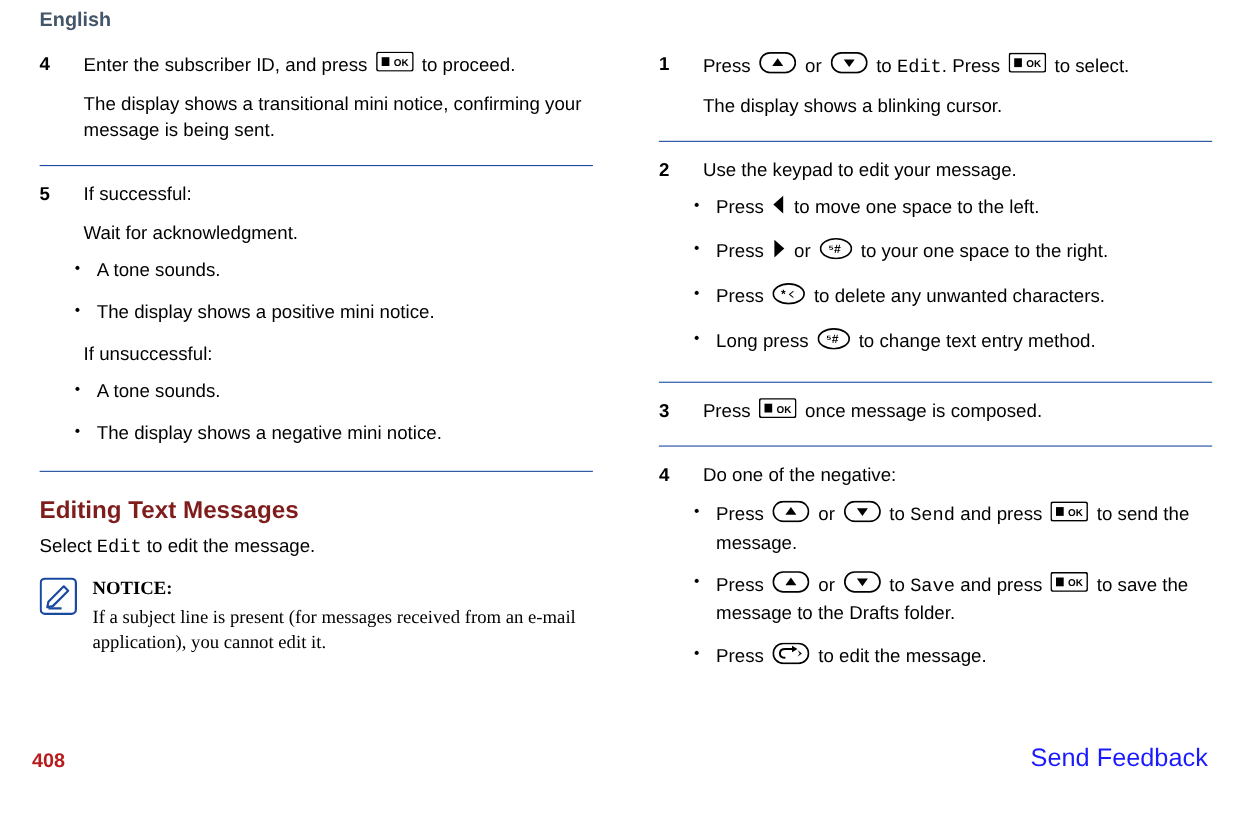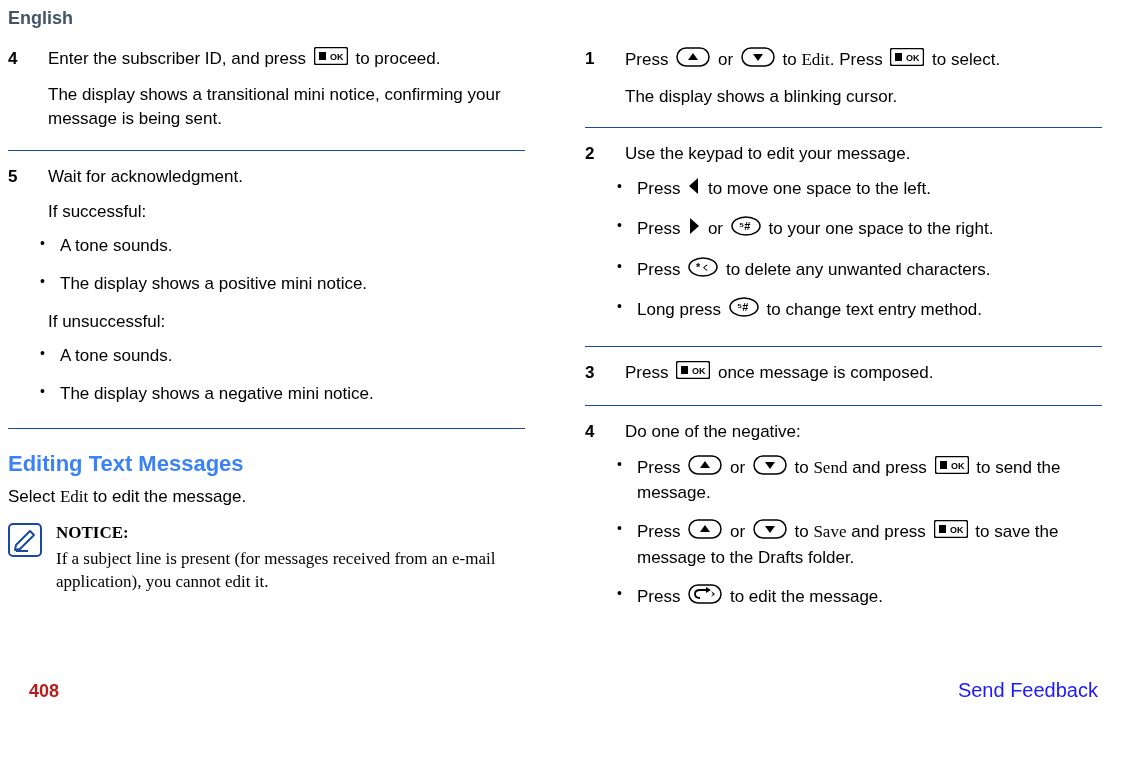--- a/index.html
+++ b/index.html
@@ -9,21 +9,21 @@
     height: 762px;
     font-family: Arial, Helvetica, sans-serif;
     font-size: 17px;
     color: #000;
     background: #fff;
   }
   .page {
     box-sizing: border-box;
     width: 1132px;
     height: 712px;
-    padding: 8px 30px 10px 8px;
+    padding: 8px 30px 10px 36px;
     position: relative;
   }
   .lang {
     color: #425569;
     font-weight: bold;
     font-size: 18px;
     margin-bottom: 18px;
   }
   .columns {
     display: flex;
@@ -68,21 +68,21 @@
     line-height: 1.4;
   }
   .bullets li::before {
     content: "•";
     position: absolute;
     left: 4px;
     top: 0;
     font-size: 14px;
   }
   .h2 {
-    color: #3b82f6;
+    color: #7f1d1d;
     font-weight: bold;
     font-size: 22px;
     margin: 22px 0 8px 0;
   }
   .intro {
     margin: 0 0 12px 0;
     line-height: 1.4;
   }
   .notice {
     display: flex;
@@ -96,36 +96,36 @@
   }
   .notice-body {
     line-height: 1.4;
   }
   .notice-title {
     font-weight: bold;
     display: block;
     margin-bottom: 2px;
   }
   .mono {
-    font-family: Liberation Serif, serif;
+    font-family: Liberation Mono, monospace;
   }
   .page-num {
     position: absolute;
     left: 29px;
     bottom: 10px;
     font-weight: bold;
     font-size: 18px;
     color: #b91c1c;
   }
   .feedback {
     position: absolute;
     right: 34px;
     bottom: 10px;
     color: #1a1aff;
-    font-size: 20px;
+    font-size: 23px;
   }
   
   .btn {
     display: inline-block;
     vertical-align: middle;
     position: relative;
     margin: 0 3px;
   }
 </style>
 </head>
@@ -154,22 +154,22 @@
           </p>
           <p>The display shows a transitional mini notice, confirming your message is being sent.</p>
         </div>
       </div>
 
       <hr class="sep">
 
       <div class="step">
         <div class="step-num">5</div>
         <div class="step-body">
+          <p>If successful:</p>
           <p>Wait for acknowledgment.</p>
-          <p>If successful:</p>
           <ul class="bullets">
             <li>A tone sounds.</li>
             <li>The display shows a positive mini notice.</li>
           </ul>
           <p>If unsuccessful:</p>
           <ul class="bullets">
             <li>A tone sounds.</li>
             <li>The display shows a negative mini notice.</li>
           </ul>
         </div>

